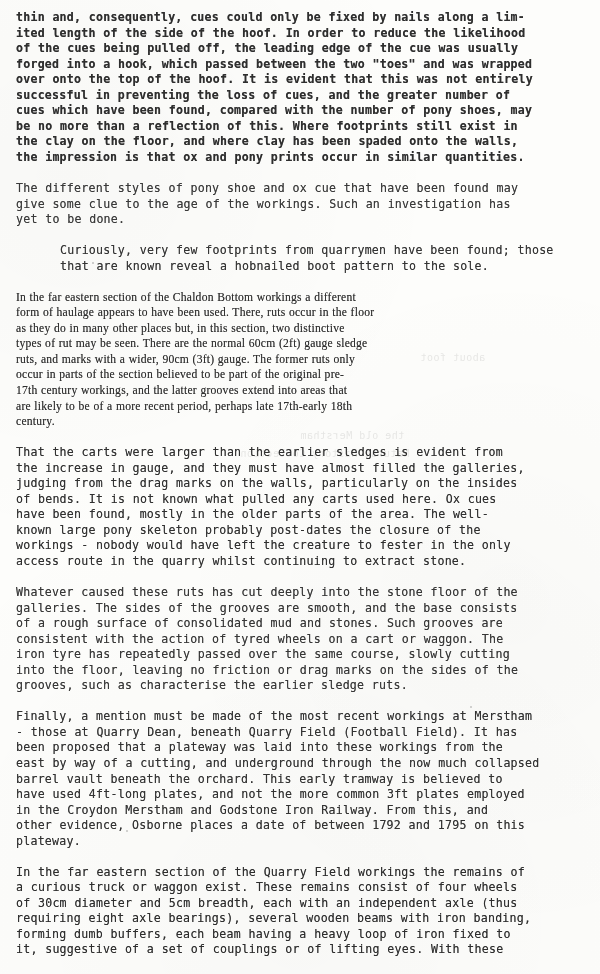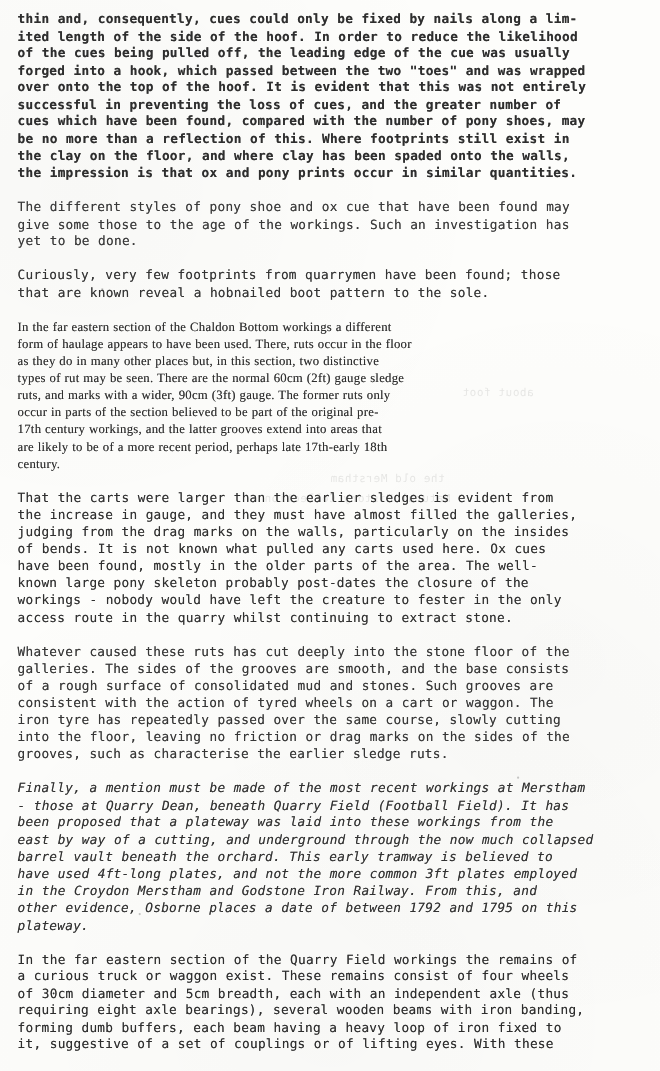--- a/index.html
+++ b/index.html
@@ -39,25 +39,25 @@
     color: #2b2b2b;
     letter-spacing: 0.02em;
     margin: 0 0 15.5px 0;
     white-space: pre-wrap;
     word-spacing: 0.03em;
     text-shadow: 0 0 0.35px rgba(40,40,40,0.55);
   }
   
   .para.p1 { color: #2e2e2e; font-weight: bold; }
   .para.p2 { color: #3a3a3a; }
-  .para.p3 { color: #343434; }
+  .para.p3 { color: #343434; margin-left: 44px; }
   .para.p4 { color: #2f2f2f; font-family: Liberation Serif, serif; }
   .para.p5 { color: #373737; }
   .para.p6 { color: #303030; }
-  .para.p7 { color: #323232; font-style: italic; }
+  .para.p7 { color: #323232; }
   .para.p8 { color: #2d2d2d; }
 
   
   .bleed {
     position: absolute;
     color: rgba(120,120,120,0.16);
     font-size: 10px;
     font-family: "DejaVu Sans Mono", "Liberation Mono", monospace;
     letter-spacing: 0.05em;
     pointer-events: none;
@@ -88,21 +88,21 @@
 ited length of the side of the hoof. In order to reduce the likelihood
 of the cues being pulled off, the leading edge of the cue was usually
 forged into a hook, which passed between the two "toes" and was wrapped
 over onto the top of the hoof. It is evident that this was not entirely
 successful in preventing the loss of cues, and the greater number of
 cues which have been found, compared with the number of pony shoes, may
 be no more than a reflection of this. Where footprints still exist in
 the clay on the floor, and where clay has been spaded onto the walls,
 the impression is that ox and pony prints occur in similar quantities.</p>
   <p class="para p2">The different styles of pony shoe and ox cue that have been found may
-give some those to the age of the workings. Such an investigation has
+give some clue to the age of the workings. Such an investigation has
 yet to be done.</p>
   <p class="para p3">Curiously, very few footprints from quarrymen have been found; those
 that are known reveal a hobnailed boot pattern to the sole.</p>
   <p class="para p4">In the far eastern section of the Chaldon Bottom workings a different
 form of haulage appears to have been used. There, ruts occur in the floor
 as they do in many other places but, in this section, two distinctive
 types of rut may be seen. There are the normal 60cm (2ft) gauge sledge
 ruts, and marks with a wider, 90cm (3ft) gauge. The former ruts only
 occur in parts of the section believed to be part of the original pre-
 17th century workings, and the latter grooves extend into areas that

